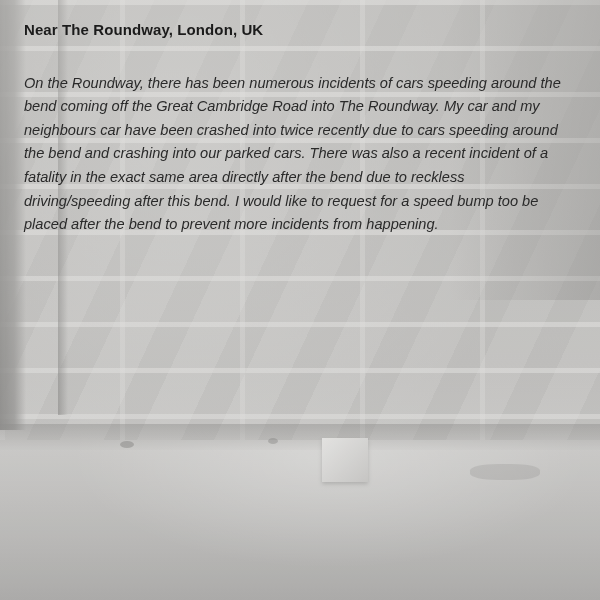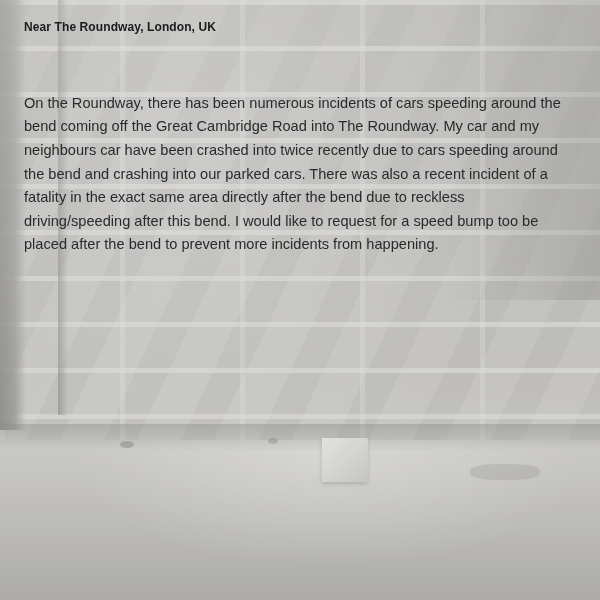--- a/index.html
+++ b/index.html
@@ -149,35 +149,36 @@
 
   
   .content {
     position: absolute;
     inset: 0;
     padding: 20px 24px;
     box-sizing: border-box;
   }
 
   .title {
-    font-size: 12px;
+    font-size: 15px;
     font-weight: bold;
     color: #1b1b1b;
     letter-spacing: 0.1px;
     margin: 0 0 0 0;
     line-height: 1.3;
   }
 
   .body-text {
-    margin-top: 56px;
+    margin-top: 32px;
     font-size: 14.6px;
     line-height: 1.62;
     color: #2a2a2a;
     max-width: 540px;
     white-space: pre-wrap;
+    font-style: italic;
   }
 </style>
 </head>
 <body>
 
 <div class="card">
 
   <div class="photo">
     <div class="photo-pipe"></div>
     <div class="photo-pipe2"></div>

